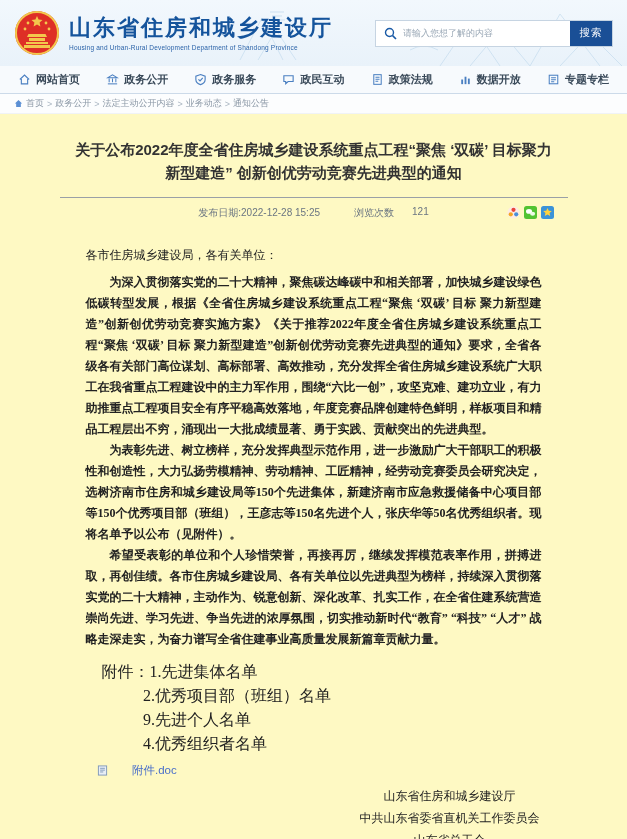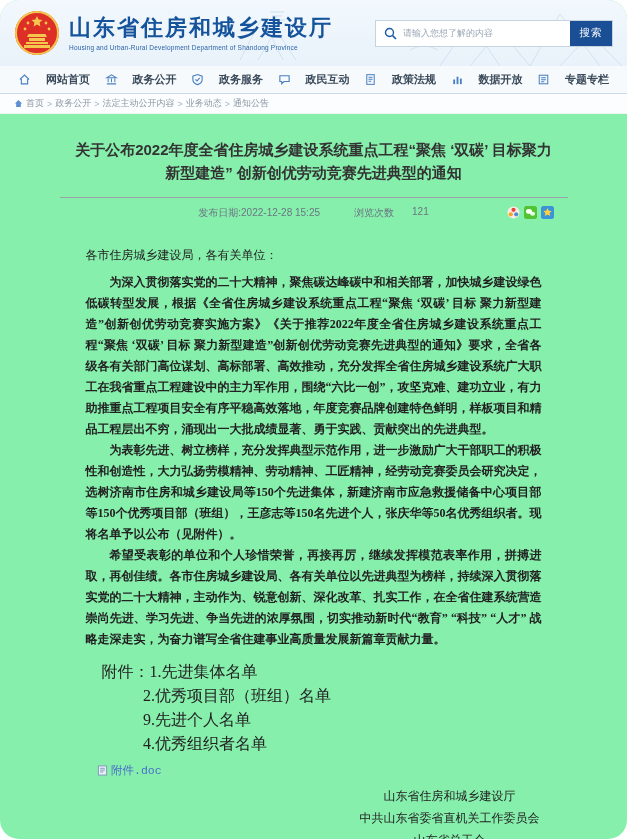--- a/index.html
+++ b/index.html
@@ -1,19 +1,19 @@
 <!DOCTYPE html>
 <html><head>
 <meta charset="utf-8">
 <style>
   * { margin:0; padding:0; box-sizing:border-box; }
   html,body { background:#ffffff; }
   .page {
     width:627px; height:839px; overflow:hidden; position:relative;
-    background:#86efac; font-family:"Liberation Sans", sans-serif;border-radius:19px;
+    background:#fef9c3; font-family:"Liberation Sans", sans-serif;
   }
 
   
   .site-header {
     height:66px; position:relative;
     background:linear-gradient(180deg,#f2f8fd 0%, #e9f2fa 100%);
     display:flex; align-items:center; padding:0 14px;
   }
   .header-art { position:absolute; top:0; left:0; width:100%; height:100%; pointer-events:none; opacity:.55; }
   .brand { display:flex; align-items:center; gap:9px; position:relative; z-index:1; }
@@ -38,21 +38,21 @@
     width:42px; border:none; background:#1a4f96; color:#fff; font-size:10.5px;
     cursor:pointer; font-family:"Liberation Sans", sans-serif; letter-spacing:1px;
   }
 
   
   .main-nav {
     height:28px; display:flex; align-items:center; justify-content:space-between;
     padding:0 18px; background:#f7fafd; border-bottom:1px solid #ccdae9;
   }
   .nav-item {
-    display:flex; align-items:center; gap:15px; font-size:11px; font-weight:bold;
+    display:flex; align-items:center; gap:5px; font-size:11px; font-weight:bold;
     color:#3a4a5a; cursor:pointer; text-decoration:none; white-space:nowrap;
   }
   .nav-icon { display:flex; align-items:center; }
 
   
   .breadcrumb {
     height:20px; display:flex; align-items:center; gap:3px;
     padding-left:14px; font-size:9px; color:#8b98a6;
     background:#fcfdfe; border-bottom:1px solid #f0f3f6;
   }
@@ -85,21 +85,21 @@
   .salutation { margin-bottom:6px !important; }
 
   .attachments { margin-top:10px; line-height:24px; font-size:16px; }
   .att-first { padding-left:1em; }
   .att-rest { padding-left:3.6em; }
 
   .attachment-file {
     margin-top:4px; padding-left:1em; display:flex; align-items:center; gap:3px;
     font-size:11.5px;
   }
-  .attachment-link { color:#4a6fc9; text-decoration:none; cursor:pointer; font-family:Liberation Mono, monospace; }
+  .attachment-link { color:#4a6fc9; text-decoration:none; cursor:pointer; font-family:Liberation Sans, sans-serif;margin-left:21px; }
 
   .signatures { margin-top:4px; float:right; text-align:center; padding-right:2px; }
   .signatures p { line-height:22px; font-size:12px; color:#222; }
 </style>
 </head>
 <body>
 
 <div class="page">
 
   <header class="site-header">

